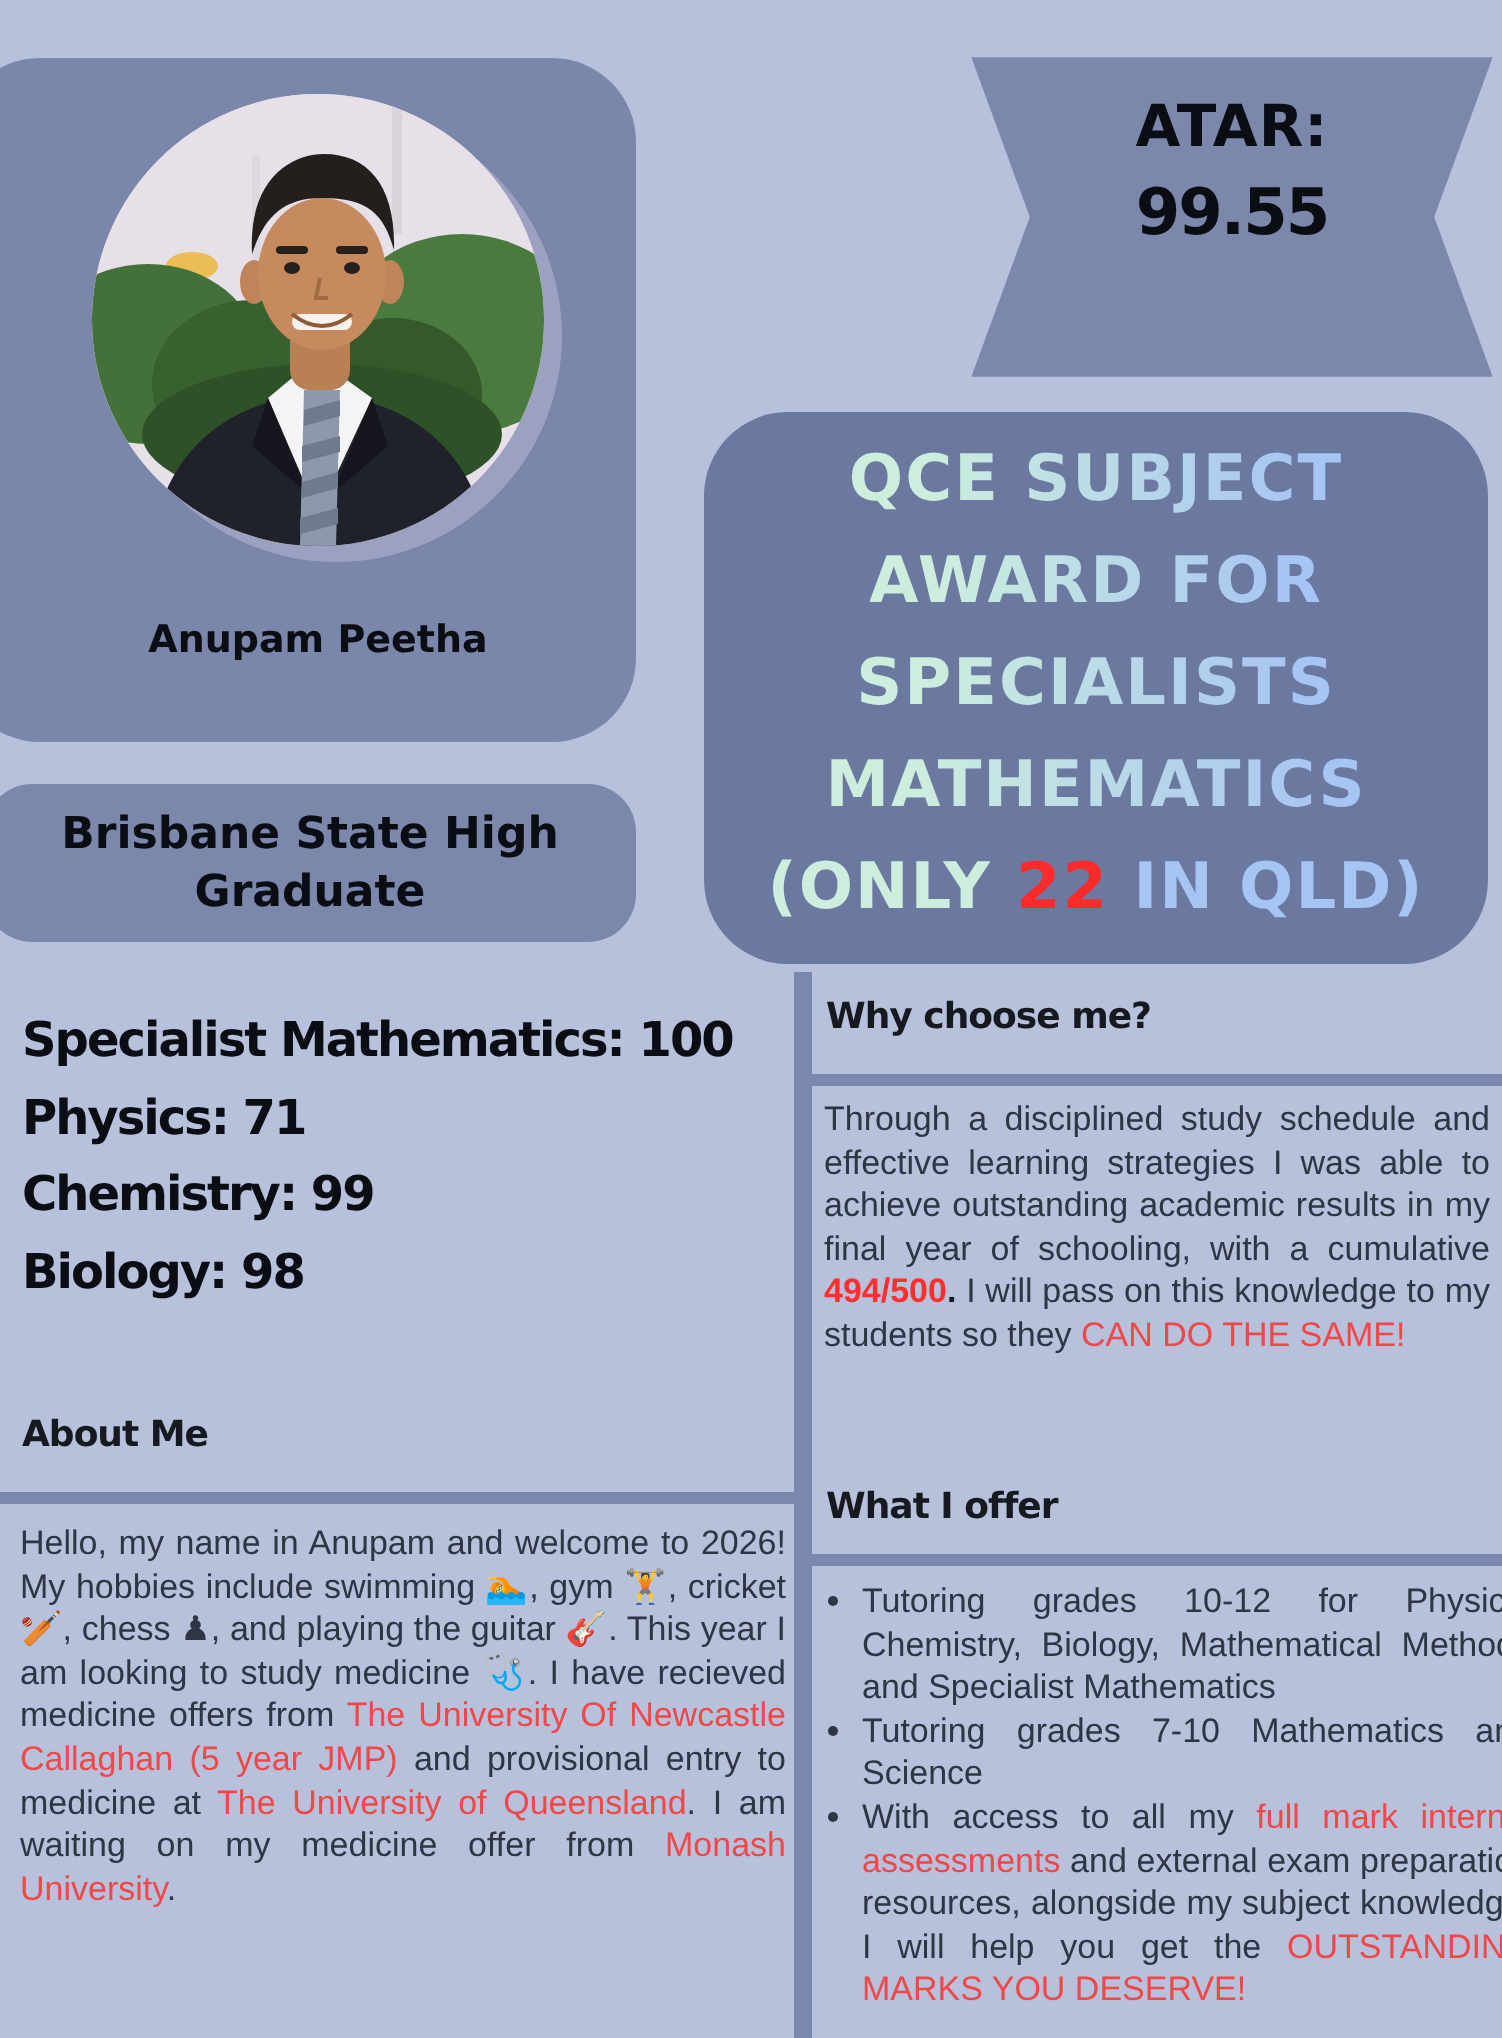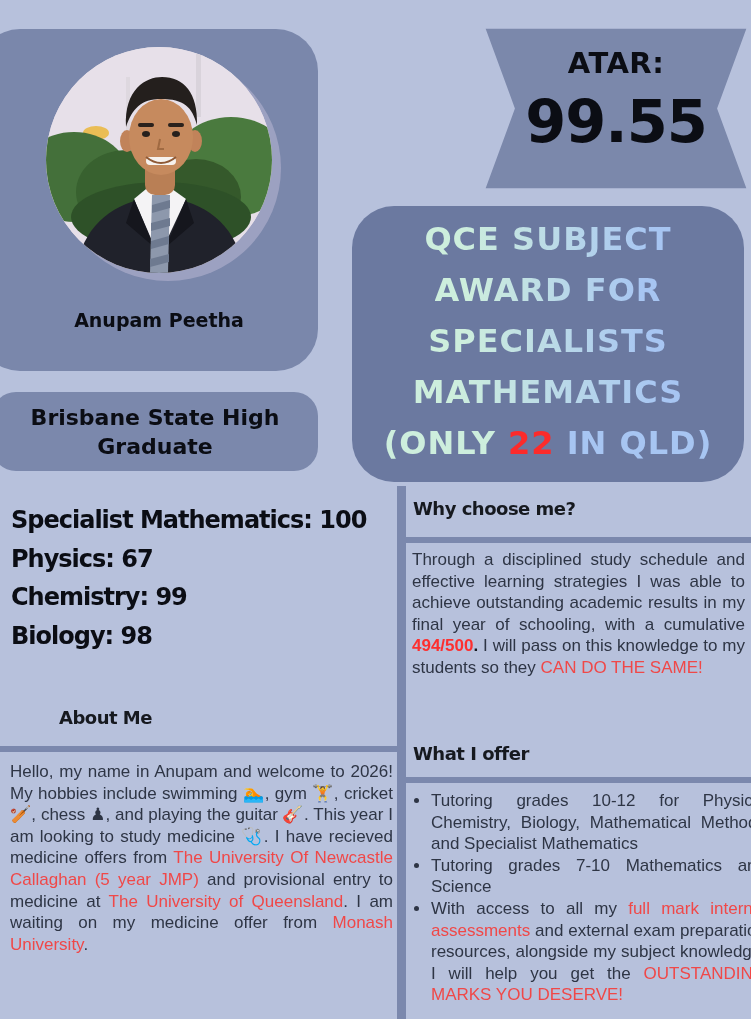--- a/index.html
+++ b/index.html
@@ -33,21 +33,21 @@
 
   
   .atar-ribbon{
     left:483px;top:27px;width:266px;height:163px;
     background:#7b88ab;
     clip-path:polygon(1% 1%, 99% 1%, 88% 50%, 99% 99%, 1% 99%, 12% 50%);
     text-align:center;
     font-family:"DejaVu Sans", sans-serif;color:#0b0d14;
   }
   .atar-label{font-size:29px;font-weight:bold;margin-top:19px;letter-spacing:.5px;}
-  .atar-value{font-size:59px;font-weight:bold;margin-top:7px;letter-spacing:-1px;}
+  .atar-value{font-size:32px;font-weight:bold;margin-top:7px;letter-spacing:-1px;}
 
   
   .award-box{
     left:352px;top:206px;width:392px;height:276px;
     background:#6b79a0;border-radius:42px;
     text-align:center;
     font-family:"DejaVu Sans", sans-serif;
     font-weight:bold;font-size:32px;letter-spacing:1px;
     padding-top:8px;box-sizing:border-box;
   }
@@ -78,21 +78,21 @@
     font-weight:bold;font-size:24px;line-height:38.5px;
     letter-spacing:-1px;color:#0b0d14;white-space:nowrap;
   }
 
   
   .sec-heading{
     font-family:"DejaVu Sans", sans-serif;
     font-weight:bold;font-size:18px;color:#16191f;
     letter-spacing:-.5px;
   }
-  .about-heading{left:11px;top:707px;margin-left:48px;}
+  .about-heading{left:11px;top:707px;}
   .why-heading{left:413px;top:498px;}
   .offer-heading{left:413px;top:743px;}
 
   
   .divider-h{background:#7b88ad;height:6px;}
   .about-divider{left:0;top:746px;width:397px;}
   .why-divider{left:404px;top:537px;width:347px;}
   .offer-divider{left:404px;top:777px;width:347px;}
   .column-divider{left:397px;top:486px;width:9px;height:533px;background:#7b88ad;}
 
@@ -181,21 +181,21 @@
   <div class="award-line"><span class="seg-mint">(ONLY </span><span class="seg-red">22</span><span class="seg-blue"> IN QLD)</span></div>
 </div>
 
 <div class="abs school-badge">
   <div>Brisbane State High</div>
   <div>Graduate</div>
 </div>
 
 <div class="abs scores">
   <div>Specialist Mathematics: 100</div>
-  <div>Physics: 67</div>
+  <div>Physics: 71</div>
   <div>Chemistry: 99</div>
   <div>Biology: 98</div>
 </div>
 
 <div class="abs sec-heading about-heading">About Me</div>
 <div class="abs divider-h about-divider"></div>
 <div class="abs bodytext about-paragraph"><span class="seg-n">Hello, my name in Anupam and welcome to 2026! My hobbies include swimming 🏊, gym 🏋️, cricket 🏏, chess ♟, and playing the guitar 🎸. This year I am looking to study medicine 🩺. I have recieved medicine offers from </span><span class="seg-r">The University Of Newcastle Callaghan (5 year JMP)</span><span class="seg-n"> and provisional entry to medicine at </span><span class="seg-r">The University of Queensland</span><span class="seg-n">. I am waiting on my medicine offer from </span><span class="seg-r">Monash University</span><span class="seg-n">.</span></div>
 
 <div class="abs column-divider"></div>
 

